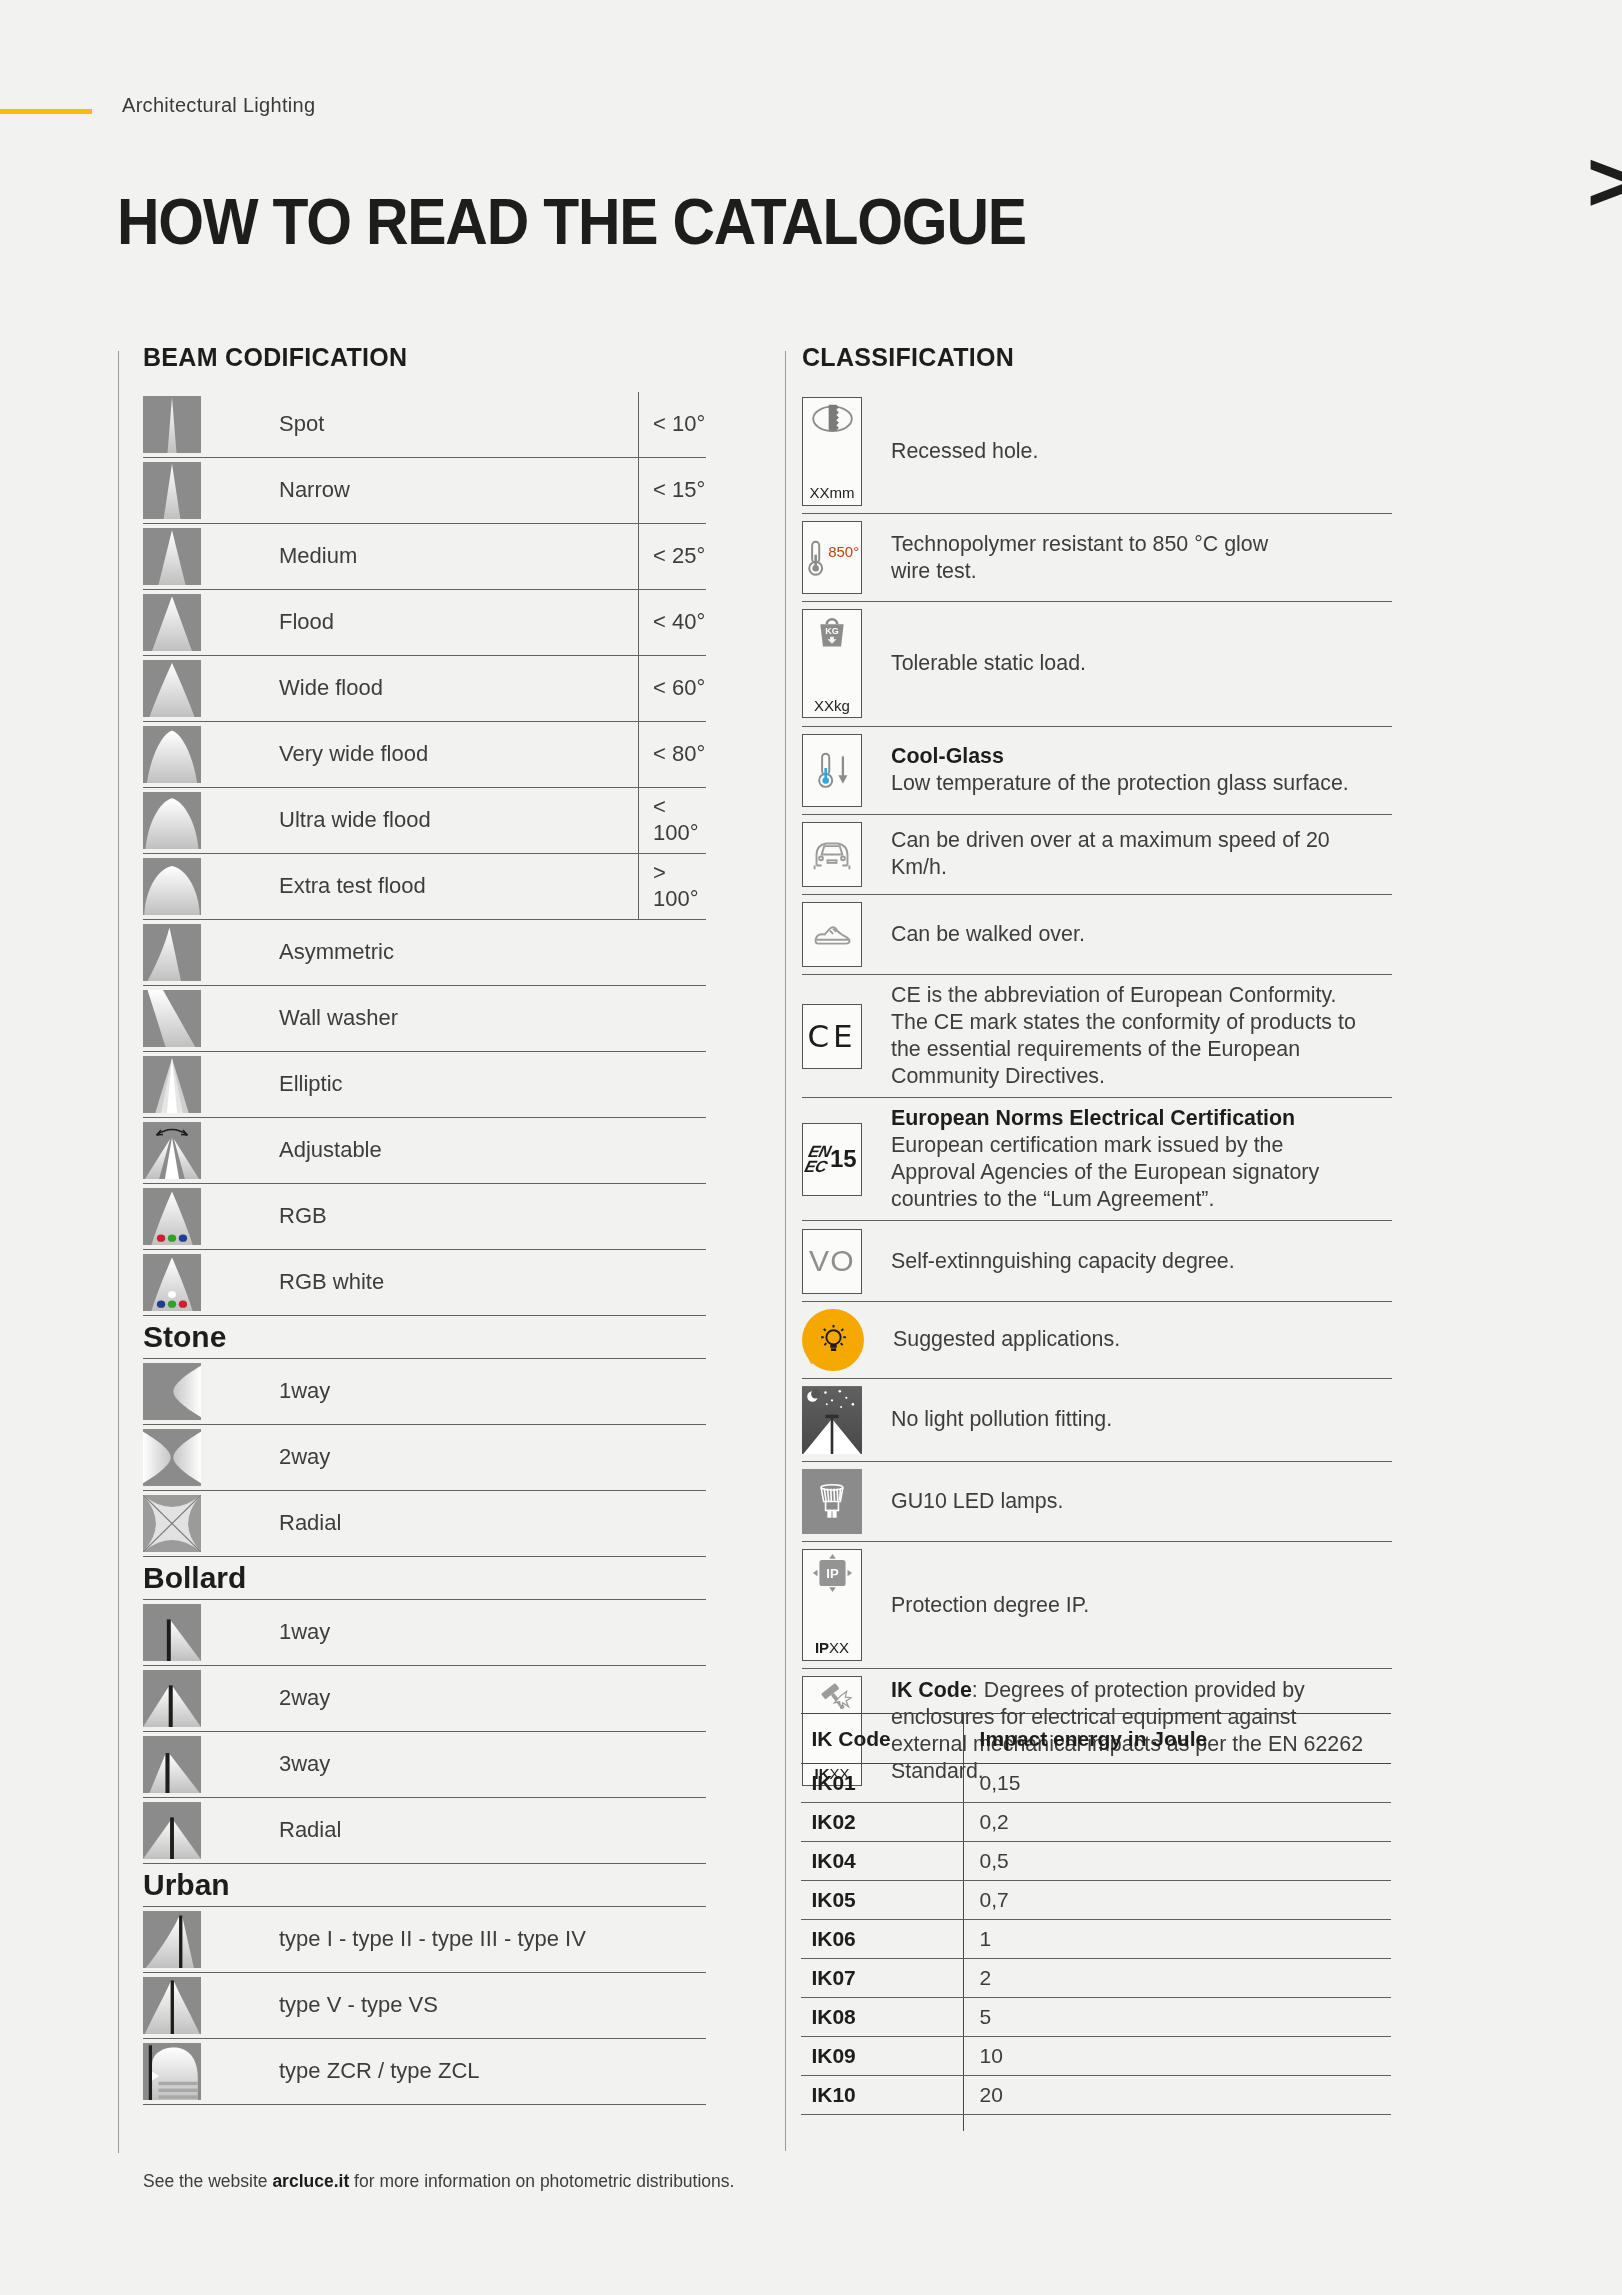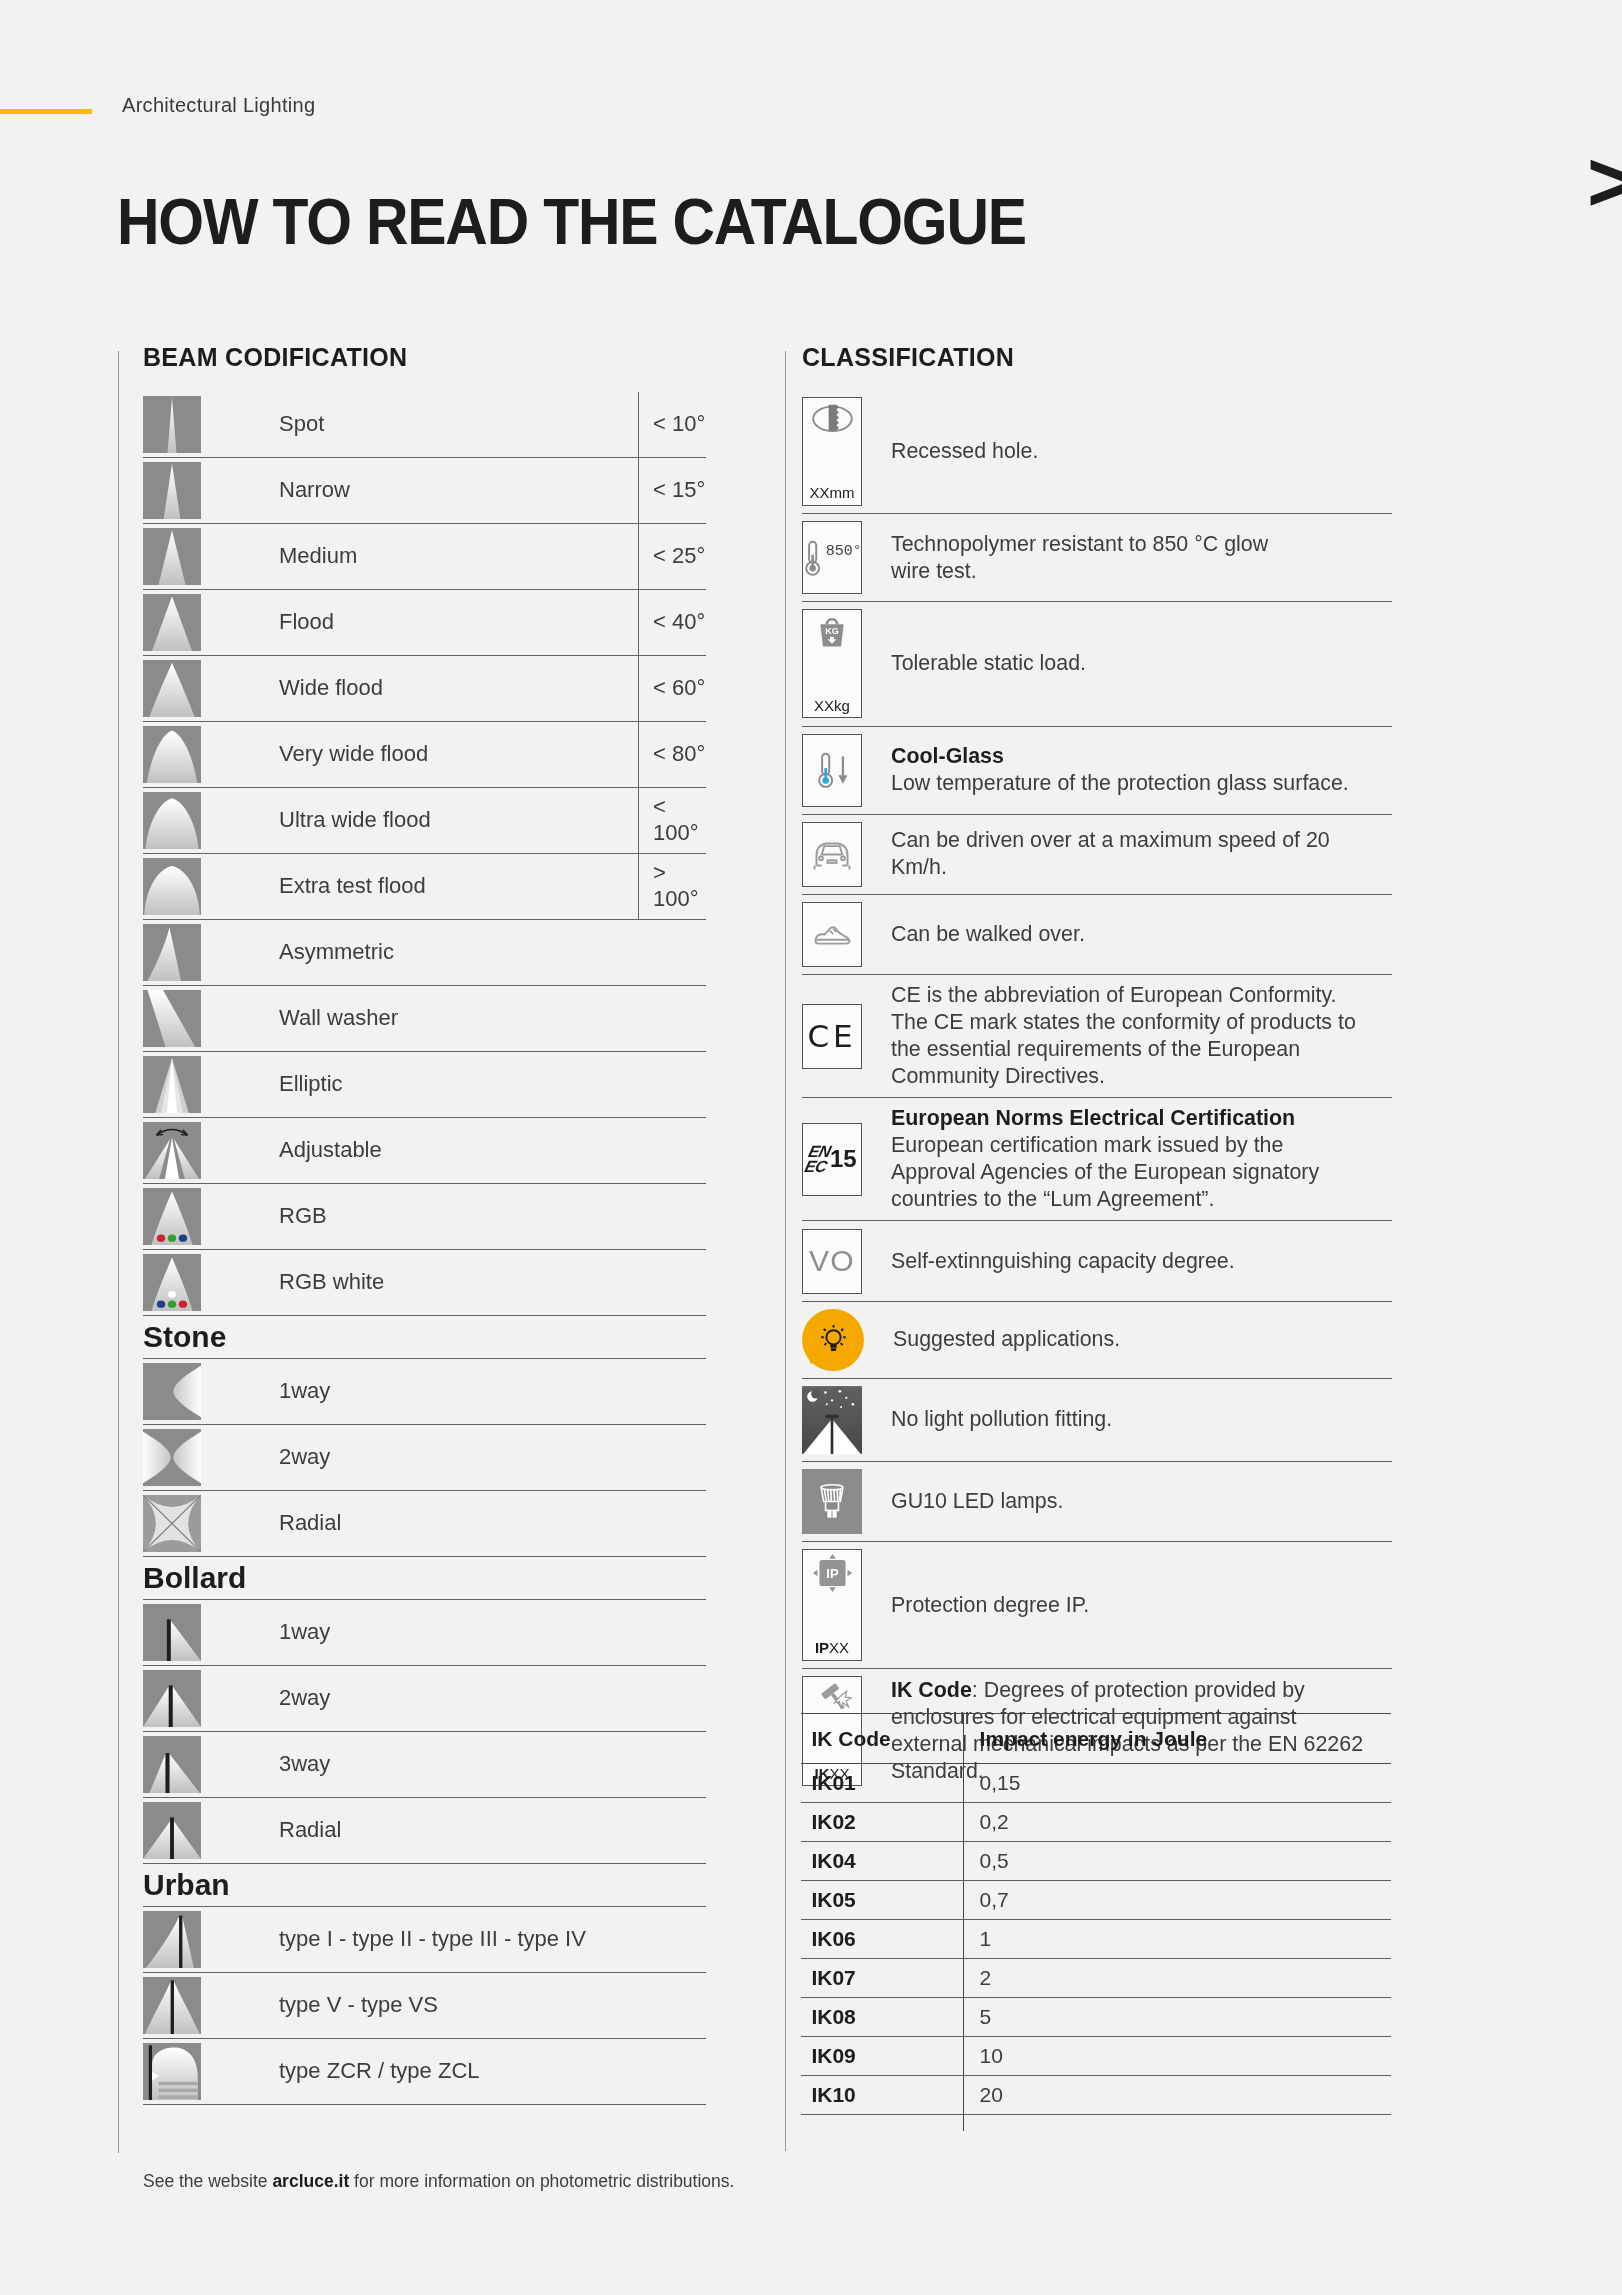--- a/index.html
+++ b/index.html
@@ -45,21 +45,21 @@
   .cbox.gray{background:#8b8b8b;border:none;}
   .cbox.dark{border:none;padding:0;}
   .ccap{font-size:15px;color:#1d1d1b;margin-top:3.2px;white-space:nowrap;}
   .ccap .cb{font-weight:bold;}
   .ctext{font-size:21.4px;line-height:27px;color:#3d3d3c;max-width:481px;}
   .ctext .b{font-weight:bold;color:#1d1d1b;}
   .ctext .b.block{display:block;}
   .ctext.narrow{max-width:403px;}
   .ctext.mid{max-width:429px;}
   .thermo-row{display:flex;align-items:flex-start;gap:1.3px;}
-  .thermo-850{font-size:15px;color:#404040;margin-top:3.9px;font-family:Liberation Mono, monospace;}
+  .thermo-850{font-size:15px;color:#c2410c;margin-top:3.9px;}
   .vo-glyph{font-size:30px;color:#8f8f8f;letter-spacing:1.3px;}
   .ce-glyph{font-size:31px;color:#1d1d1b;letter-spacing:3.9px;font-family:"DejaVu Sans",sans-serif;}
   .enec{display:flex;align-items:center;}
   .enec-txt{font-weight:bold;font-style:italic;font-size:16.2px;line-height:.95;color:#1d1d1b;
             transform:skewX(-14deg);letter-spacing:-0.6px;}
   .enec-15{font-weight:bold;font-size:24px;color:#1d1d1b;margin-left:1.3px;text-align:center;}
   .cbub{width:62px;height:62px;flex:none;border-radius:50%;background:#F5A800;position:relative;
         display:flex;align-items:center;justify-content:center;}
   .cbub:after{content:'';position:absolute;left:0;bottom:-2.6px;width:0;height:0;
               border:9.7px solid transparent;border-top-color:#F5A800;transform:rotate(20deg);}

